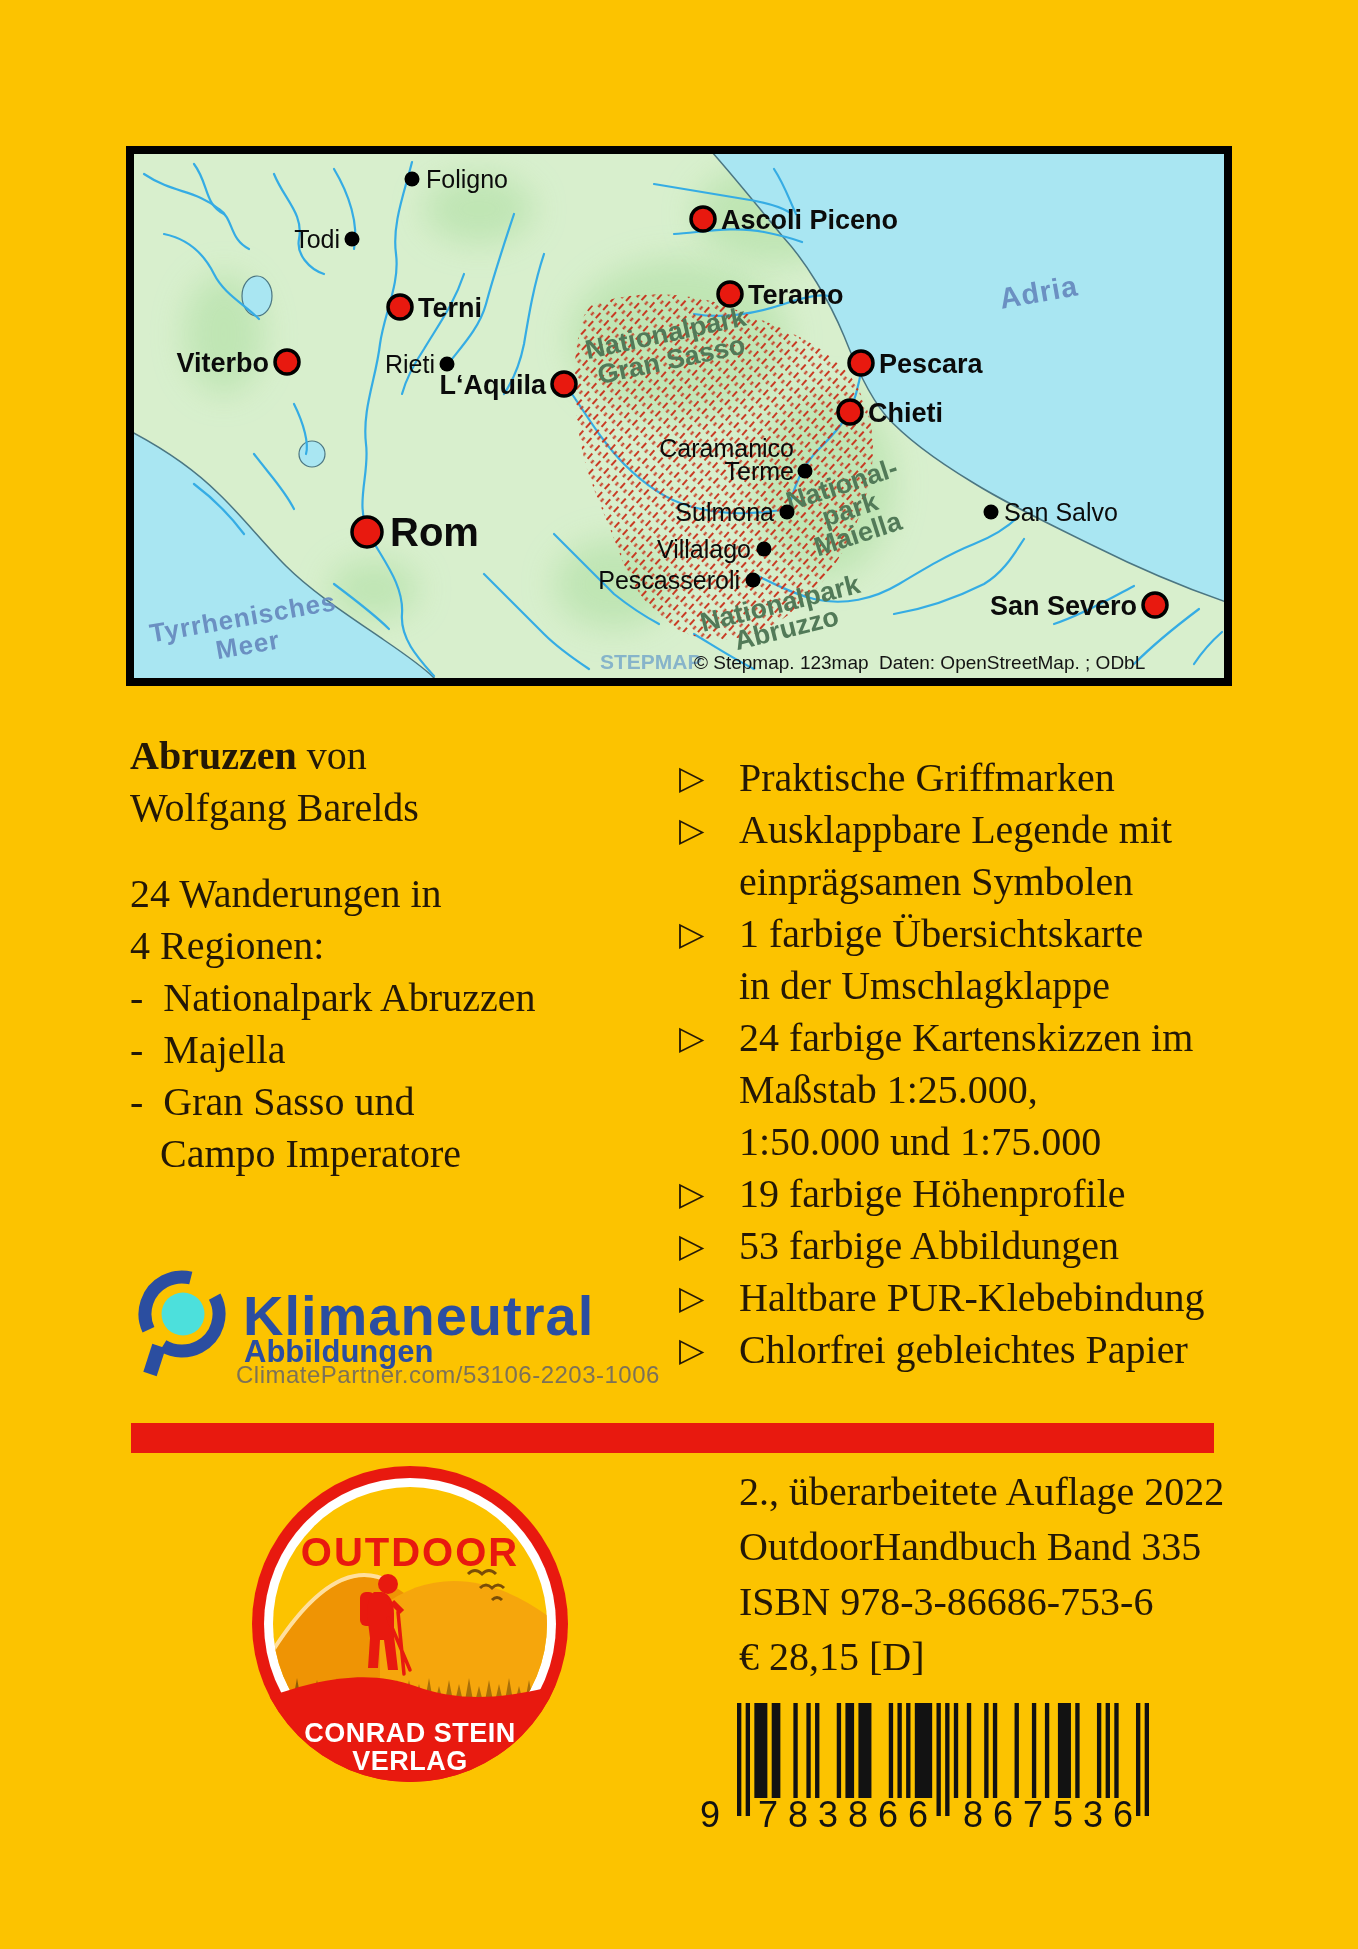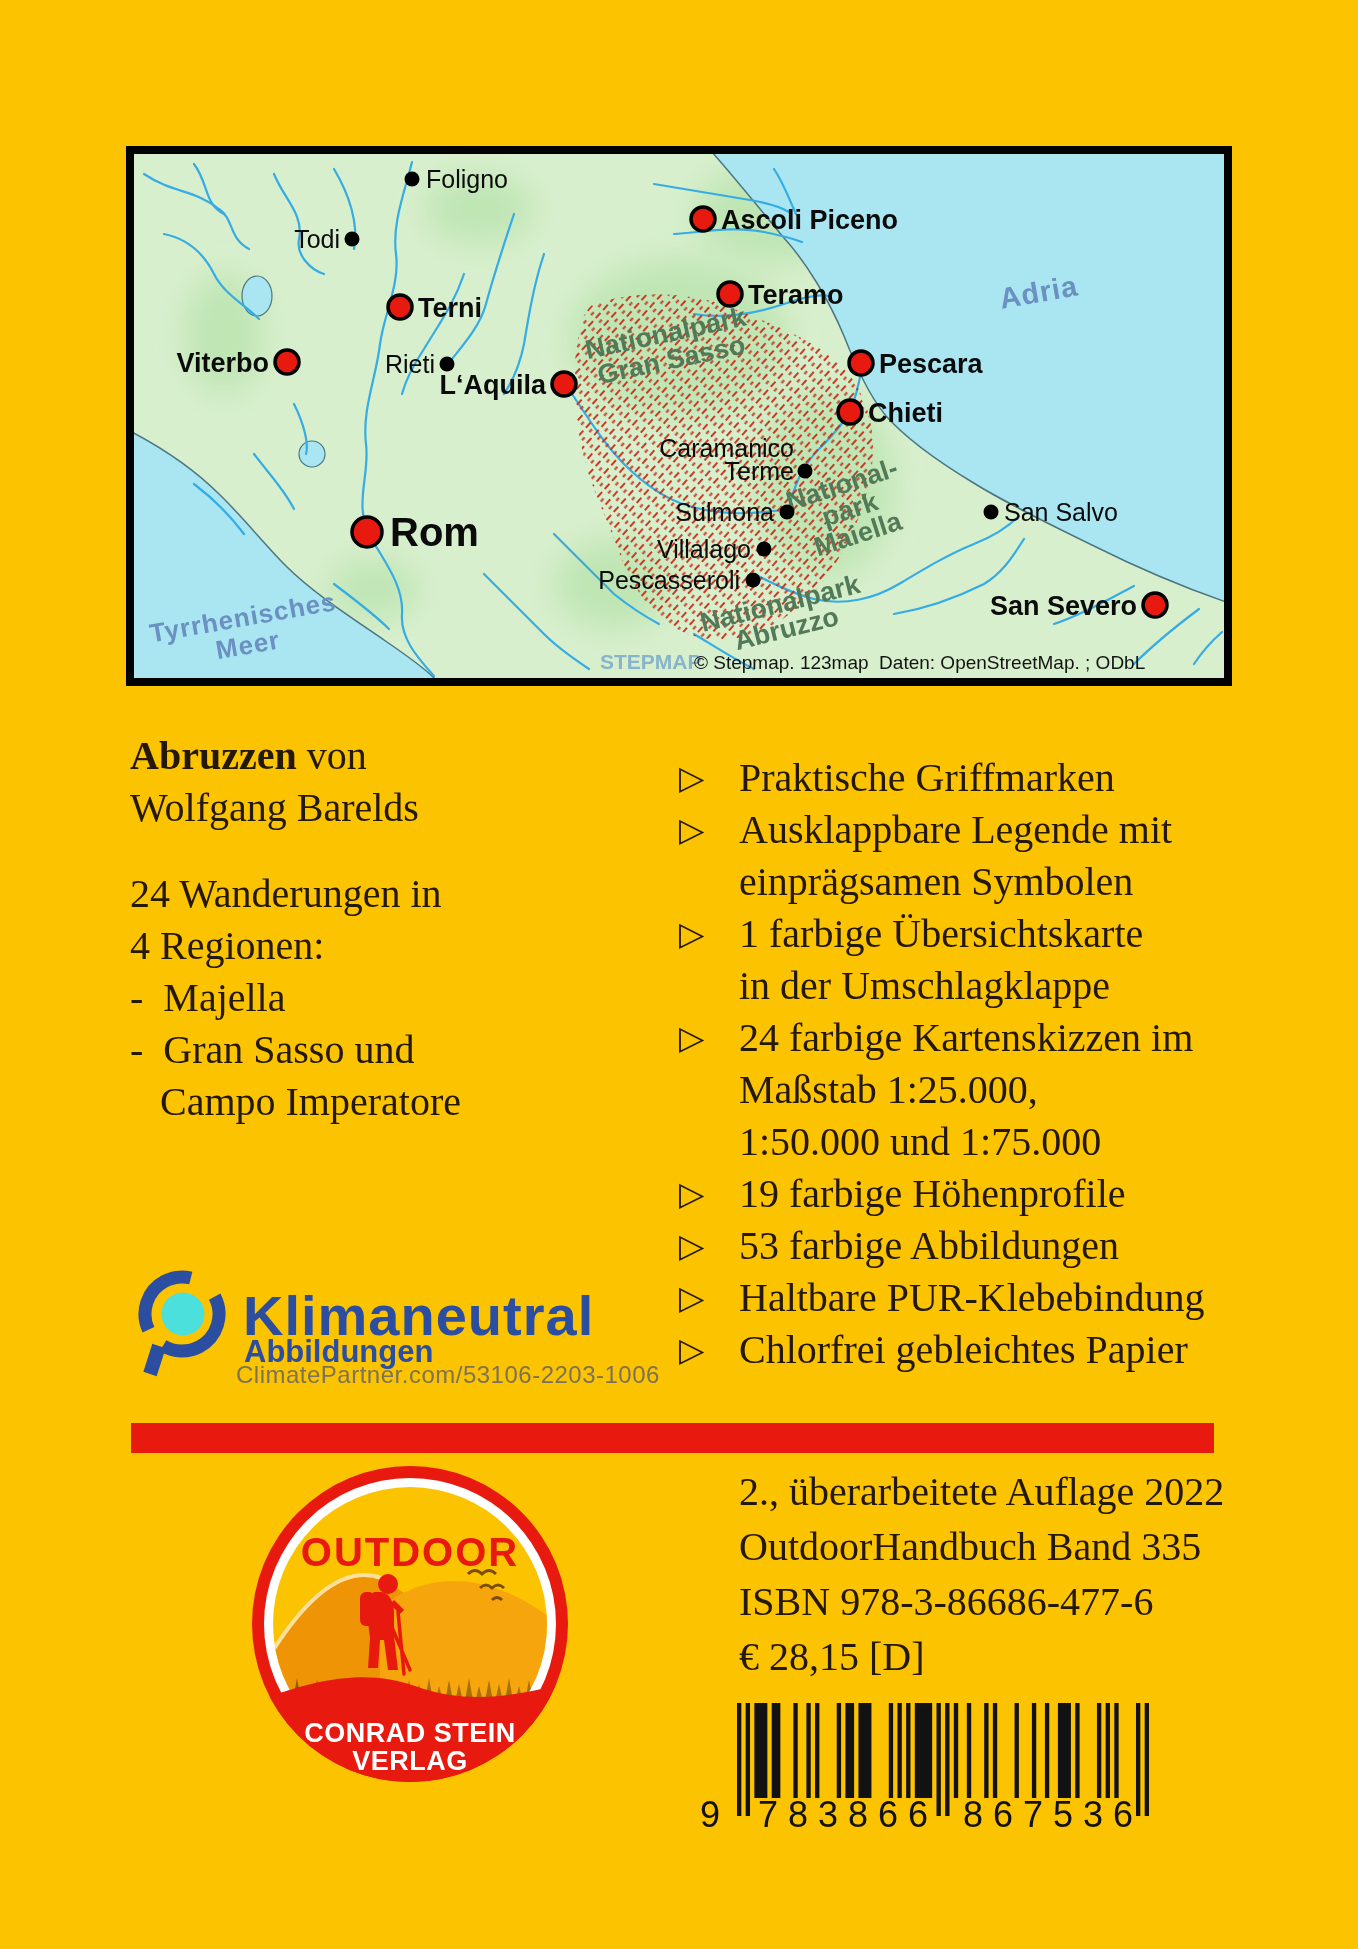--- a/index.html
+++ b/index.html
@@ -215,20 +215,21 @@
       <text class="attr" x="560" y="515">© Stepmap. 123map  Daten: OpenStreetMap. ; ODbL</text>
     </svg>
   </div>
 
   <div class="col-left">
     <div class="serif-line"><span class="b-bold">Abruzzen</span><span> von</span></div>
     <div class="serif-line">Wolfgang Barelds</div>
     <div class="gap34"></div>
     <div class="serif-line">24 Wanderungen in</div>
     <div class="serif-line">4 Regionen:</div>
+    <div class="serif-line">-  Nationalpark Abruzzen</div>
     <div class="serif-line">-  Majella</div>
     <div class="serif-line">-  Gran Sasso und</div>
     <div class="serif-line">   Campo Imperatore</div>
   </div>
 
   <div class="col-right">
     <div class="feat">
       <div class="bullet">▷</div>
       <div>
           <div class="serif-line">Praktische Griffmarken</div>
@@ -329,21 +330,21 @@
       </g>
     </g>
     <text class="outdoor mid" x="0" y="-58">OUTDOOR</text>
     <text class="verlag mid" x="0" y="118">CONRAD STEIN</text>
     <text class="verlag mid" x="0" y="146">VERLAG</text>
   </svg>
 
   <div class="edition">
     <div class="serif-line">2., überarbeitete Auflage 2022</div>
     <div class="serif-line">OutdoorHandbuch Band 335</div>
-    <div class="serif-line">ISBN 978-3-86686-477-6</div>
+    <div class="serif-line">ISBN 978-3-86686-753-6</div>
     <div class="serif-line">€ 28,15 [D]</div>
   </div>
 
   <svg class="barcode" width="412" height="113" viewBox="0 0 95 113" preserveAspectRatio="none" fill="#121212">
       <rect x="0" y="0" width="1" height="113"></rect>
       <rect x="2" y="0" width="1" height="113"></rect>
       <rect x="4" y="0" width="3" height="95"></rect>
       <rect x="8" y="0" width="2" height="95"></rect>
       <rect x="13" y="0" width="1" height="95"></rect>
       <rect x="16" y="0" width="1" height="95"></rect>

